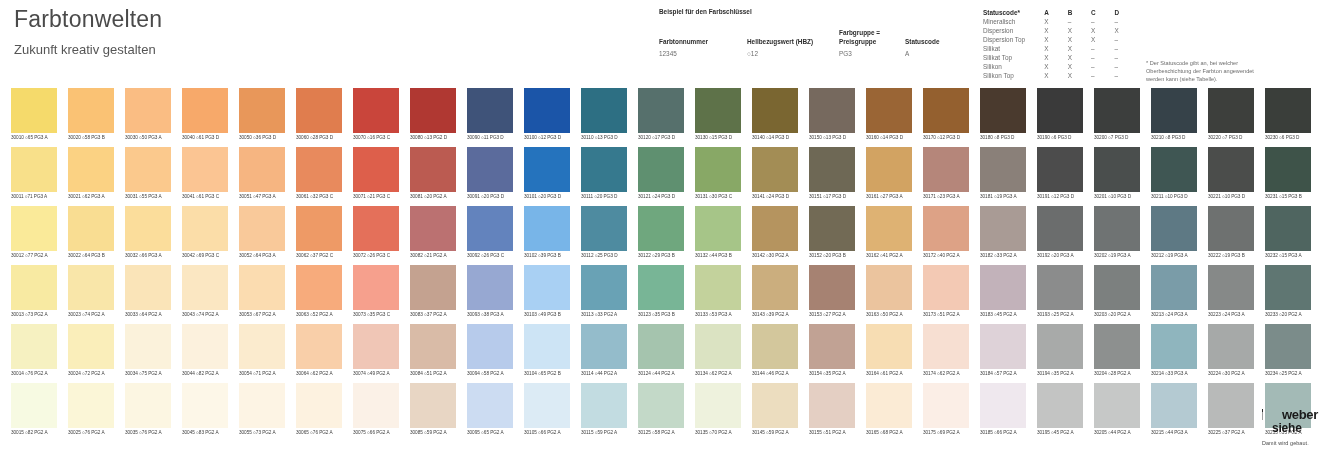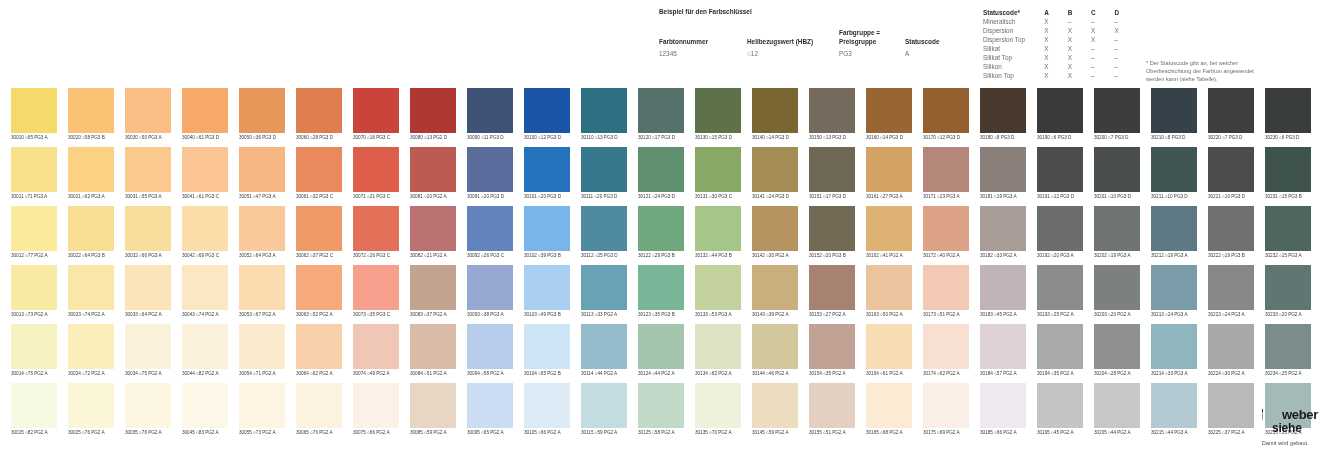--- a/index.html
+++ b/index.html
@@ -198,20 +198,22 @@
     font-size: 5.4px;
     color: #4a4a4a;
     margin-top: 5px;
     letter-spacing: 0.1px;
   }
 </style>
 </head>
 <body>
 
 <div id="header-title-block">
+  <h1 id="page-title">Farbtonwelten</h1>
+  <p id="page-subtitle">Zukunft kreativ gestalten</p>
 </div>
 
 <div id="legend-block">
   <div id="legend-heading">Beispiel für den Farbschlüssel</div>
   <table class="legend-table">
     <tbody>
         <tr>
       <td class="legend-head-cell lc0">
         <span class="legend-pre"></span>
         <span>Farbtonnummer</span>

